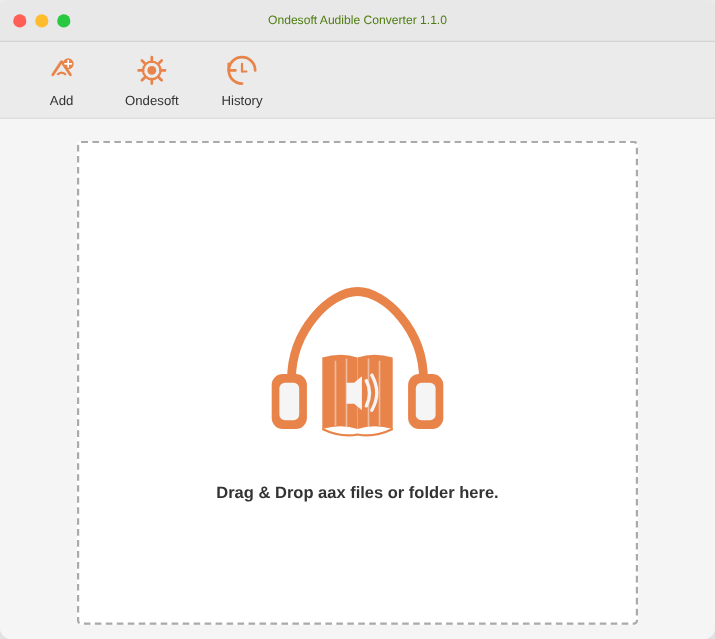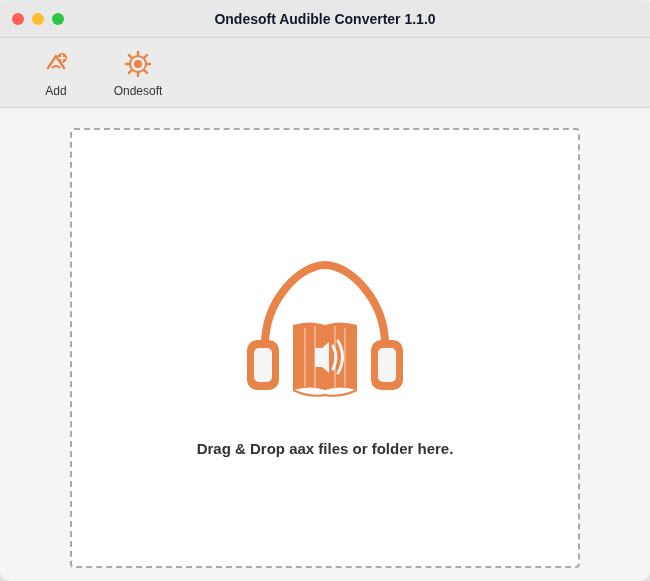--- a/index.html
+++ b/index.html
@@ -47,23 +47,23 @@
       border-radius: 50%;
       border: none;
       cursor: pointer;
     }
 
     .btn-close { background: #ff5f57; }
     .btn-minimize { background: #febc2e; }
     .btn-maximize { background: #28c840; }
 
     .title-bar-text {
-      font-size: 14px;
-      color: #0f172a;
-      font-weight: 700;
+      font-size: 11px;
+      color: #4d7c0f;
+      font-weight: 400;
     }
 
     .toolbar {
       background: #ebebeb;
       height: 70px;
       display: flex;
       align-items: center;
       padding: 0 20px;
       gap: 10px;
       border-bottom: 1px solid #d5d5d5;
@@ -168,20 +168,31 @@
       <div class="toolbar-icon">
         <svg class="toolbar-svg" viewBox="0 0 32 32" fill="none" xmlns="http://www.w3.org/2000/svg">
           <circle cx="16" cy="16" r="4" fill="#e8834a"></circle>
           <path d="M16 4 L16 8 M16 24 L16 28 M4 16 L8 16 M24 16 L28 16 M7.03 7.03 L9.86 9.86 M22.14 22.14 L24.97 24.97 M24.97 7.03 L22.14 9.86 M9.86 22.14 L7.03 24.97" stroke="#e8834a" stroke-width="2.5" stroke-linecap="round"></path>
           <circle cx="16" cy="16" r="8" stroke="#e8834a" stroke-width="2" fill="none"></circle>
         </svg>
       </div>
       <span class="toolbar-label">Ondesoft</span>
     </div>
 
+    <div class="toolbar-item">
+      <div class="toolbar-icon">
+        <svg class="toolbar-svg" viewBox="0 0 32 32" fill="none" xmlns="http://www.w3.org/2000/svg">
+          <path d="M16 28 C9.37 28 4 22.63 4 16 C4 9.37 9.37 4 16 4 C22.63 4 28 9.37 28 16" stroke="#e8834a" stroke-width="2.5" fill="none" stroke-linecap="round"></path>
+          <polyline points="4,10 4,16 10,16" fill="none" stroke="#e8834a" stroke-width="2.5" stroke-linecap="round" stroke-linejoin="round"></polyline>
+          <line x1="16" y1="10" x2="16" y2="17" stroke="#e8834a" stroke-width="2" stroke-linecap="round"></line>
+          <line x1="16" y1="17" x2="20" y2="17" stroke="#e8834a" stroke-width="2" stroke-linecap="round"></line>
+        </svg>
+      </div>
+      <span class="toolbar-label">History</span>
+    </div>
 
   </div>
 
   <div class="main-content">
     <div class="drop-zone">
 
       <div class="drop-icon-container">
         <svg viewBox="0 0 200 200" fill="none" xmlns="http://www.w3.org/2000/svg" width="200" height="200">
 
           <path d="M40 105 C40 60 75 25 100 25 C125 25 160 60 160 105" stroke="#e8834a" stroke-width="8" fill="none" stroke-linecap="round"></path>

